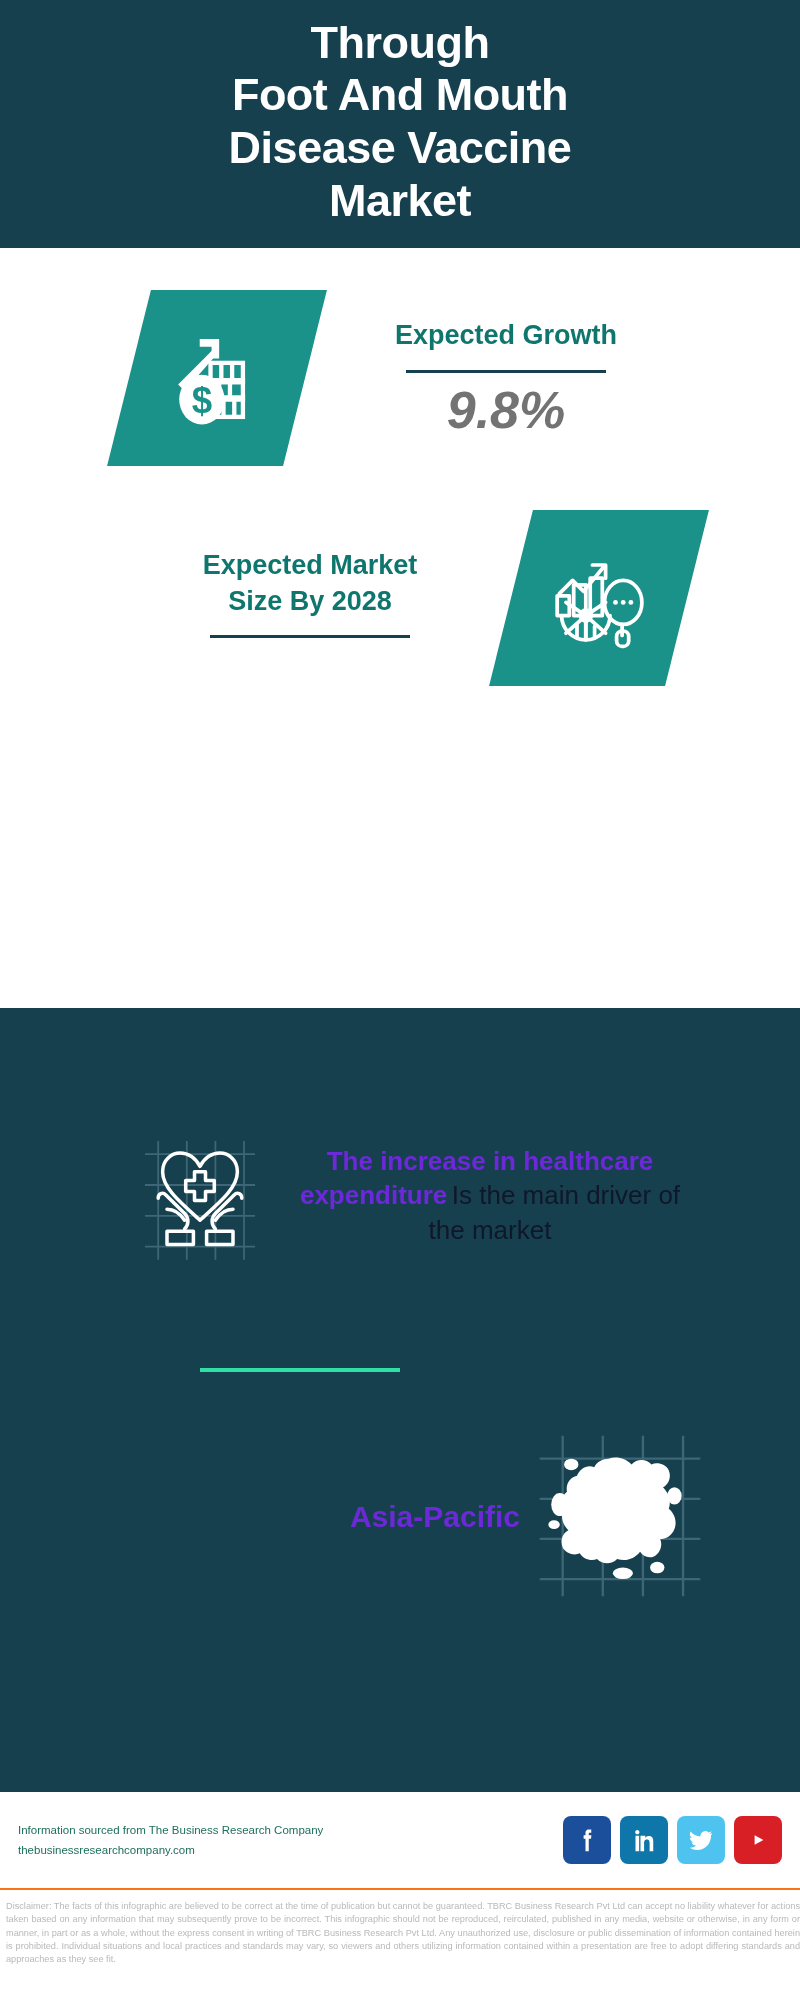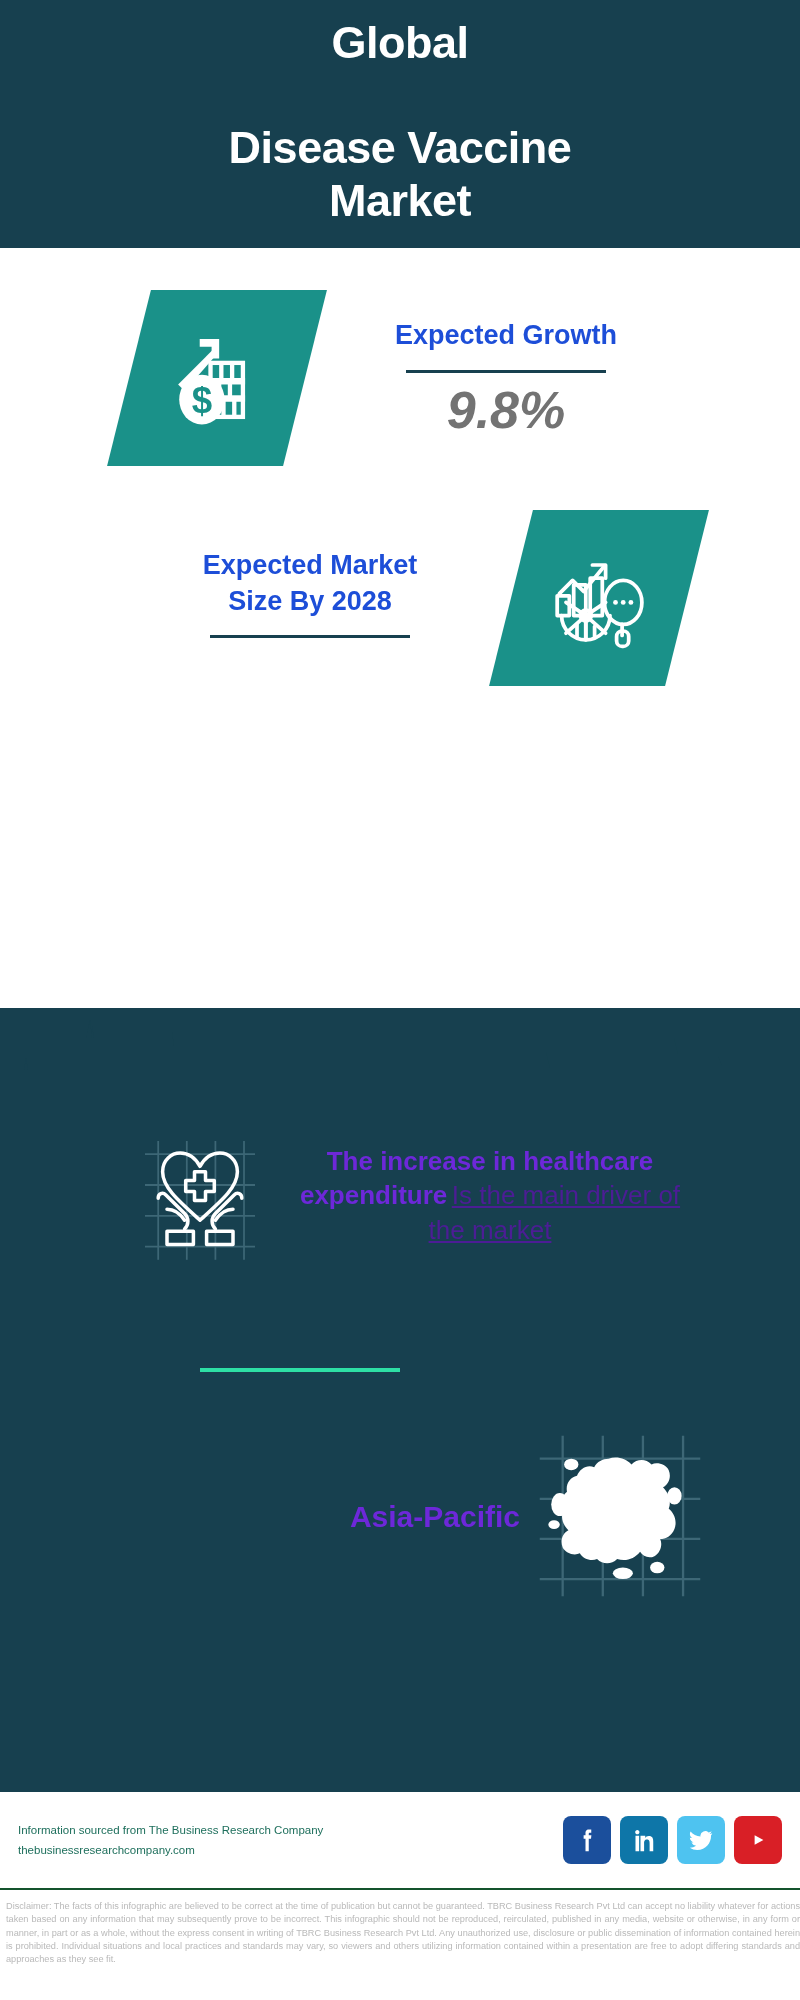--- a/index.html
+++ b/index.html
@@ -54,21 +54,21 @@
     transform:skewX(-14deg);
     display:flex;
     align-items:center;
     justify-content:center;
     flex:0 0 auto;
   }
   .para > svg { transform:skewX(14deg); }
 
   .stat-text { width:330px; text-align:center; }
   .stat-label {
-    color:#1d4ed8;
+    color:#0f766e;
     font-size:27px;
     font-weight:bold;
     line-height:1.32;
   }
   .stat-rule {
     width:200px;
     height:3px;
     background:#17404f;
     margin:16px auto 10px;
   }
@@ -109,24 +109,23 @@
   }
   .driver-icon { width:180px; display:flex; justify-content:center; }
   .driver-text { width:400px; text-align:center; }
   .accent-text {
     color:#6d28d9;
     font-size:26px;
     font-weight:bold;
     line-height:1.3;
   }
   .plain-text {
-    color:#4c1d95;
+    color:#0f172a;
     font-size:26px;
     line-height:1.32;
-    text-decoration:underline;
   }
 
   .divider {
     position:absolute;
     left:200px; top:1368px;
     width:200px; height:4px;
     background:#2ee0a5;
   }
 
   .region-block {
@@ -141,21 +140,21 @@
   .region-icon { width:180px; display:flex; justify-content:center; margin-left:10px; }
 
   
   .footer {
     position:absolute;
     left:0; top:1790px;
     width:800px;
     height:100px;
     background:#ffffff;
     border-top:2px solid #17404f;
-    border-bottom:2px solid #14532d;
+    border-bottom:2px solid #f97316;
     display:flex;
     align-items:center;
     padding:0 18px;
   }
   .footer-credit {
     color:#1e6f5c;
     font-size:11.5px;
     line-height:1.75;
     flex:1;
   }
@@ -179,22 +178,22 @@
     font-size:9.2px;
     line-height:1.45;
     text-align:justify;
   }
 </style>
 </head>
 <body>
 
 <div class="header">
   <h1>
-    <span>Global</span><br>
-    <br>
+    <span>Through</span><br>
+    <span>Foot And Mouth</span><br>
     <span>Disease Vaccine</span><br>
     <span>Market</span>
   </h1>
 </div>
 
 <div class="stats">
 
   <div class="stat-row row1">
     <div class="para">
       <svg width="108" height="108" viewBox="0 0 100 100">

